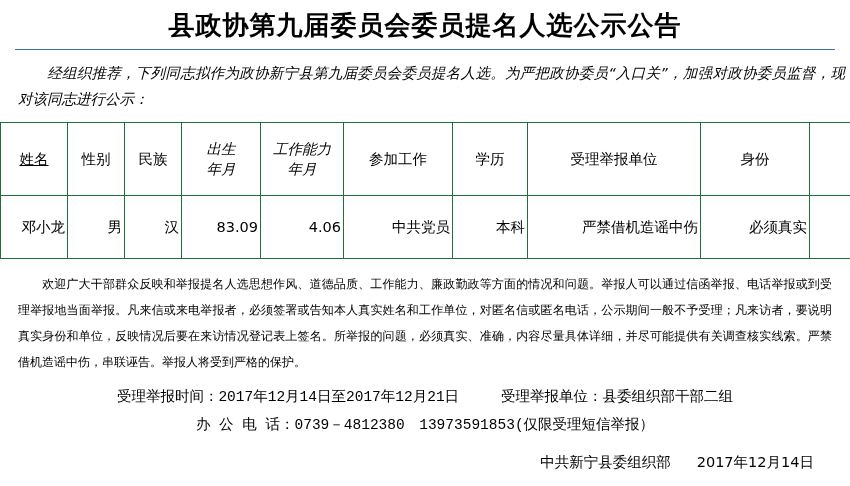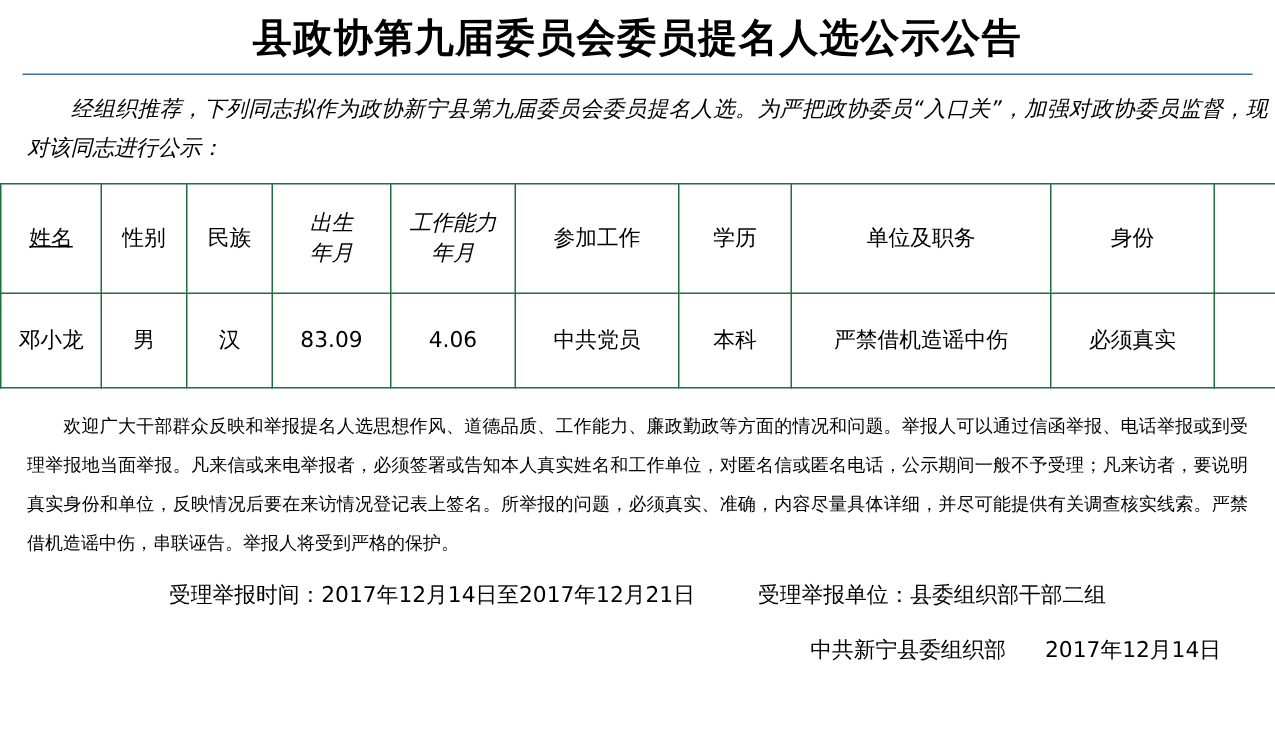--- a/index.html
+++ b/index.html
@@ -61,20 +61,21 @@
     font-size: 14.5px;
     line-height: 20px;
     padding: 3px 2px;
   }
   table.main th {
     font-weight: normal;
     height: 66px;
   }
   table.main td {
     height: 56px;
+    text-align: right;
   }
   .col-name { width: 62px; text-decoration: underline; }
   .col-sex { width: 52px; }
   .col-nation { width: 52px; }
   .col-birth { width: 74px; }
   .col-work { width: 78px; }
   .col-politics { width: 104px; }
   .col-edu { width: 70px; }
   .col-unit { width: 168px; }
   .col-identity { width: 104px; }
@@ -86,20 +87,21 @@
     margin: 12px 18px 8px 18px;
     text-align: justify;
     text-justify: inter-ideograph;
   }
   .body-text .indent {
     display: inline-block;
     width: 2em;
   }
   .footer {
     margin-top: 0;
+    font-family: Liberation Mono, monospace;
   }
   .footer .line {
     font-size: 14.5px;
     line-height: 28px;
     text-align: center;
   }
   .footer .line .gap {
     display: inline-block;
     width: 42px;
   }
@@ -135,21 +137,21 @@
         <th class="col-birth">
           <span class="two-line">出生</span>
           <span class="two-line">年月</span>
         </th>
         <th class="col-work">
           <span class="two-line">工作能力</span>
           <span class="two-line">年月</span>
         </th>
         <th class="col-politics">参加工作</th>
         <th class="col-edu">学历</th>
-        <th class="col-unit">单位及职务</th>
+        <th class="col-unit">受理举报单位</th>
         <th class="col-identity">身份</th>
         <th class="col-category">拟提名界别</th>
       </tr>
     </thead>
     <tbody>
       <tr>
         <td>邓小龙</td>
         <td>男</td>
         <td>汉</td>
         <td>83.09</td>
@@ -162,19 +164,22 @@
       </tr>
     </tbody>
   </table>
 
   <p class="body-text"><span class="indent"></span><span>欢迎广大干部群众反映和举报提名人选思想作风、道德品质、工作能力、廉政勤政等方面的情况和问题。举报人可以通过信函举报、电话举报或到受理举报地当面举报。凡来信或来电举报者，必须签署或告知本人真实姓名和工作单位，对匿名信或匿名电话，公示期间一般不予受理；凡来访者，要说明真实身份和单位，反映情况后要在来访情况登记表上签名。所举报的问题，必须真实、准确，内容尽量具体详细，并尽可能提供有关调查核实线索。严禁借机造谣中伤，串联诬告。举报人将受到严格的保护。</span></p>
 
   <div class="footer">
     <div class="line">
       <span>受理举报时间：</span><span>2017年12月14日至2017年12月21日</span><span class="gap"></span><span>受理举报单位：</span><span>县委组织部干部二组</span>
     </div>
+    <div class="line">
+      <span>办 公 电 话：</span><span>0739－4812380　13973591853(仅限受理短信举报）</span>
+    </div>
   </div>
 
   <div class="sign">
     <span>中共新宁县委组织部</span><span class="spacer"></span><span>2017年12月14日</span>
   </div>
 
 </div>
 
 </body></html>

